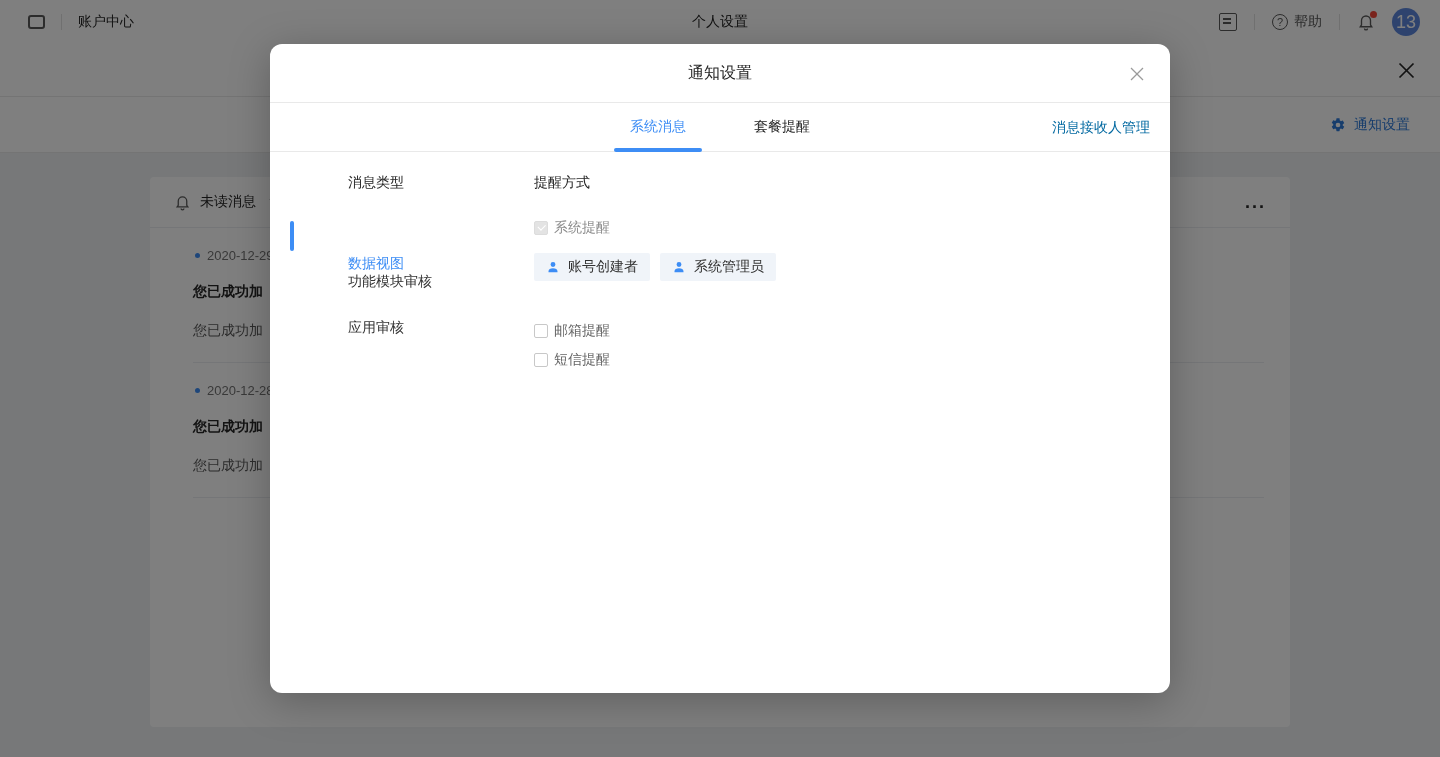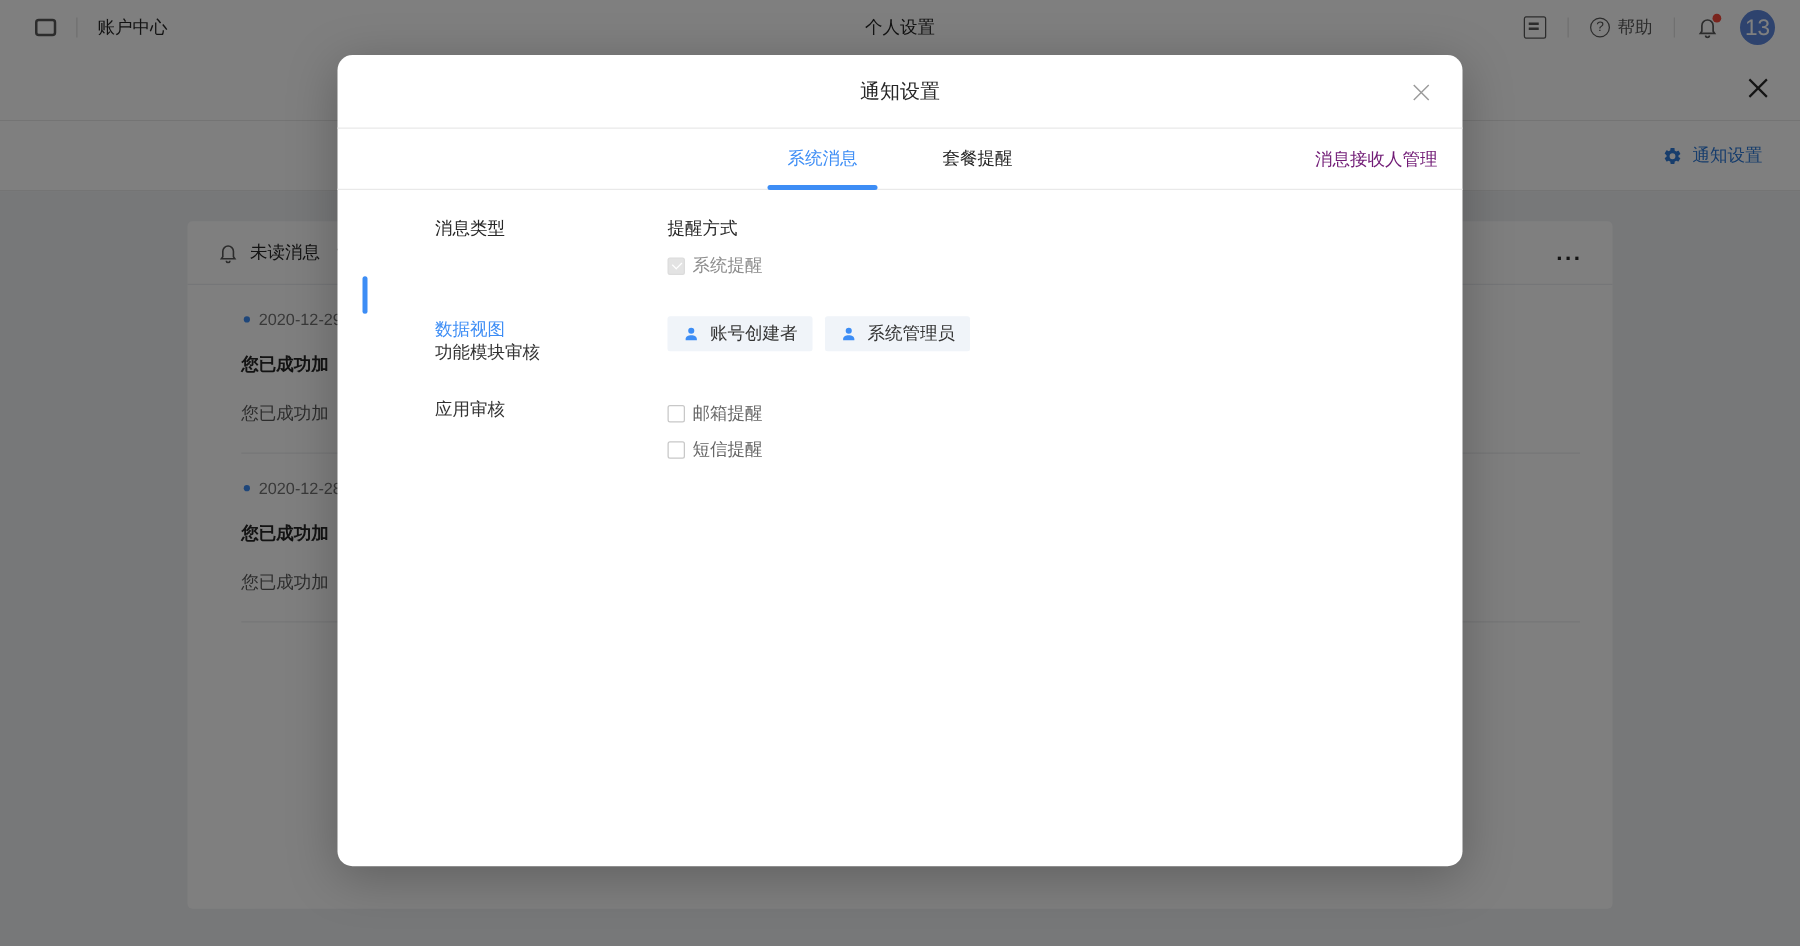--- a/index.html
+++ b/index.html
@@ -64,21 +64,21 @@
   .modal-body { position:absolute; top:108px; left:0; right:0; bottom:0; }
 
   .menu-header { position:absolute; left:78px; top:22px; color:#262626; }
   .active-bar { position:absolute; left:20px; top:69px; width:4px; height:30px; border-radius:2px; }
   .menu-item { position:absolute; left:78px; cursor:pointer; color:#333; }
   .menu-item.active { color:var(--accent); }
   .mi-0 { top:75px;margin-top:28px; } .mi-1 { top:121px; } .mi-2 { top:167px; }
 
   .content-header { position:absolute; left:264px; top:22px; color:#262626; }
   .cb-row { position:absolute; left:264px; display:flex; align-items:center; gap:6px; }
-  .row-system { top:52px; } .row-email { top:158px;margin-top:12px; } .row-sms { top:199px; }
+  .row-system { top:67px; } .row-email { top:158px;margin-top:12px; } .row-sms { top:199px; }
   .cbx { width:14px; height:14px; border-radius:2px; border:1px solid #c8c8c8; background:#fff; position:relative; }
   .cbx.checked.disabled { background:#e3e3e3; border-color:#dcdcdc; }
   .cbx.checked::after { content:""; position:absolute; left:3px; top:2px; width:6px; height:3.5px;
     border-left:1.6px solid #fff; border-bottom:1.6px solid #fff; transform:rotate(-45deg); }
   .cb-label-muted { color:#8c8c8c; }
   .cb-label { color:#666; }
   .tags-row { position:absolute; left:264px; top:101px; display:flex; gap:10px; }
   .tag { height:28px; display:flex; align-items:center; gap:8px; padding:0 12px;
     background:#f0f4f9; border-radius:2px; color:#333; cursor:pointer; }
 
@@ -176,21 +176,21 @@
       </svg>
     </div>
 
     <div class="tabbar">
       <div class="tab active">
         <span>系统消息</span>
       </div>
       <div class="tab">
         <span>套餐提醒</span>
       </div>
-      <span class="manage-link" style="color:#701a75;text-align:right;">消息接收人管理</span>
+      <span class="manage-link" style="color:#0369a1;text-align:right;">消息接收人管理</span>
     </div>
 
     <div class="modal-body">
       <div class="menu-header">消息类型</div>
       <span class="active-bar" style="background:#3d8df5;"></span>
       <div class="menu-item active mi-0">数据视图</div>
       <div class="menu-item mi-1">功能模块审核</div>
       <div class="menu-item mi-2">应用审核</div>
 
       <div class="content-header">提醒方式</div>

